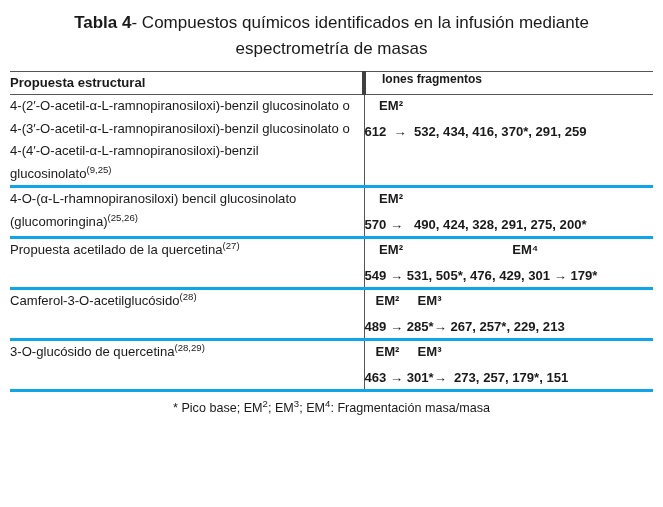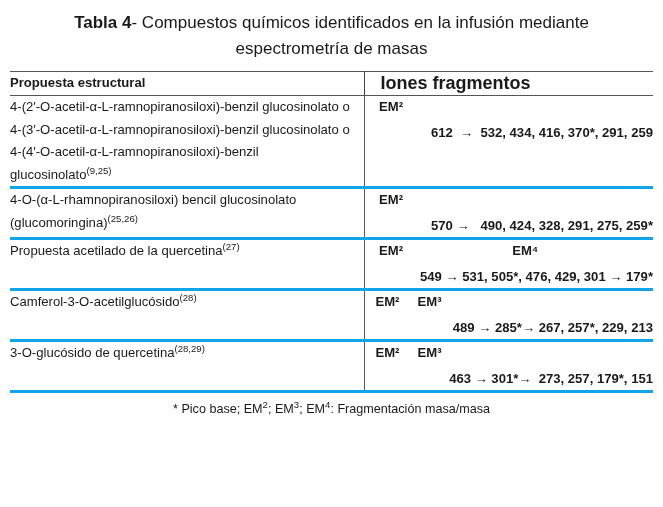--- a/index.html
+++ b/index.html
@@ -37,32 +37,32 @@
   }
   table.main td, table.main th {
     vertical-align: top;
     padding: 0;
   }
   .hdr-row td {
     border-top: 1px solid #555;
     border-bottom: 1px solid #555;
   }
   .hdr-cell {
-    font-size: 18px;
+    font-size: 12px;
     font-weight: bold;
     padding: 9px 8px 9px 6px;
     line-height: 1.3;
   }
   .col-left { width: 354px; }
   .col-right { width: 289px; }
   .cell-left {
     font-size: 13.1px;
     line-height: 1.72;
     padding: 8px 14px 9px 6px;
-    border-right: 1px solid #404040;
+    border-right: 4px solid #404040;
   }
   .cell-right {
     font-size: 13.1px;
     line-height: 1.72;
     padding: 8px 6px 9px 16px;
     font-weight: bold;
   }
   .body-row td {
     border-bottom: 3px solid #0ea5e9;
   }
@@ -75,21 +75,20 @@
     line-height: 0;
   }
   .frag-line1 {
     display: block;
     white-space: pre;
   }
   .frag-line2 {
     display: block;
     white-space: pre;
     margin-top: 3px;
-    text-align: right;
   }
   .footnote {
     text-align: center;
     font-size: 12.6px;
     margin-top: 9px;
   }
 </style>
 </head>
 <body>
 
@@ -119,21 +118,21 @@
           <span class="frag-line2">612  →  532, 434, 416, 370*, 291, 259</span>
         </td>
       </tr>
 
       <tr class="body-row">
         <td class="cell-left">
           <span>4-O-(α-L-rhamnopiranosiloxi) bencil glucosinolato (glucomoringina)</span><sup>(25,26)</sup>
         </td>
         <td class="cell-right">
           <span class="frag-line1">&nbsp;&nbsp;&nbsp;&nbsp;<span>EM²</span></span>
-          <span class="frag-line2">570 →   490, 424, 328, 291, 275, 259*</span>
+          <span class="frag-line2">570 →   490, 424, 328, 291, 275, 200*</span>
         </td>
       </tr>
 
       <tr class="body-row">
         <td class="cell-left">
           <span>Propuesta acetilado de la quercetina</span><sup>(27)</sup>
         </td>
         <td class="cell-right">
           <span class="frag-line1">&nbsp;&nbsp;&nbsp;&nbsp;<span>EM²                              EM⁴</span></span>
           <span class="frag-line2">549 → 531, 505*, 476, 429, 301 → 179*</span>

